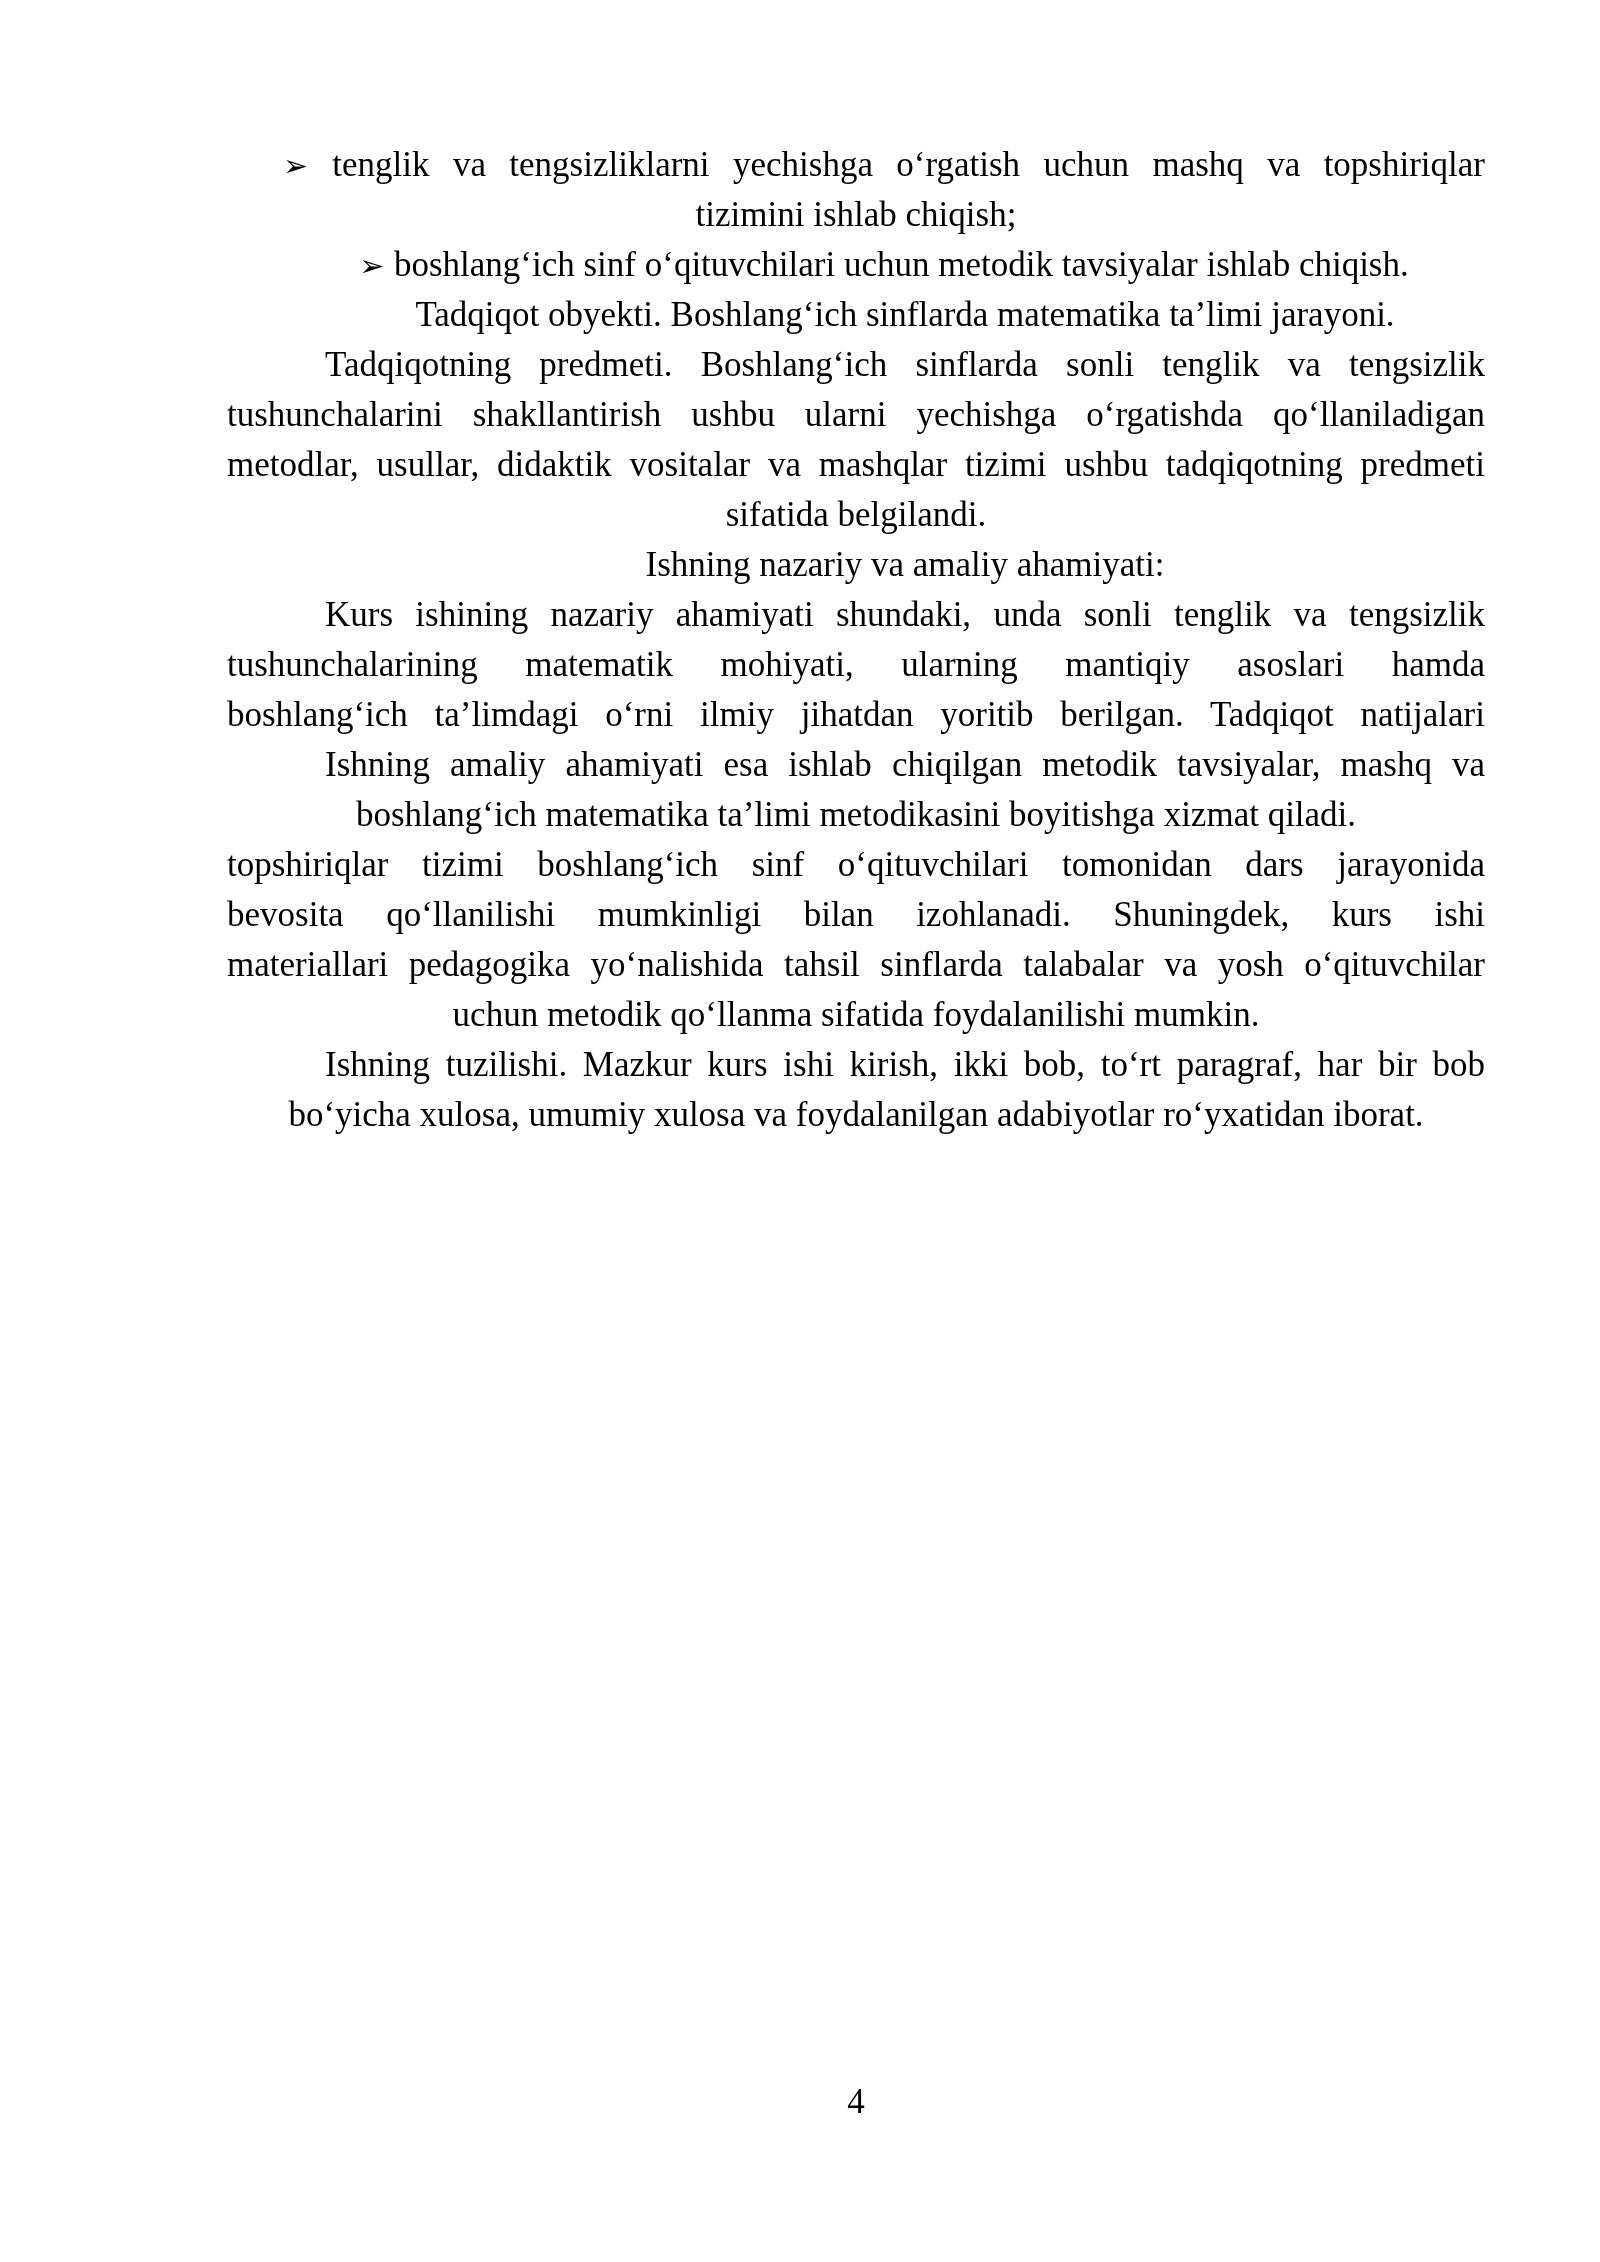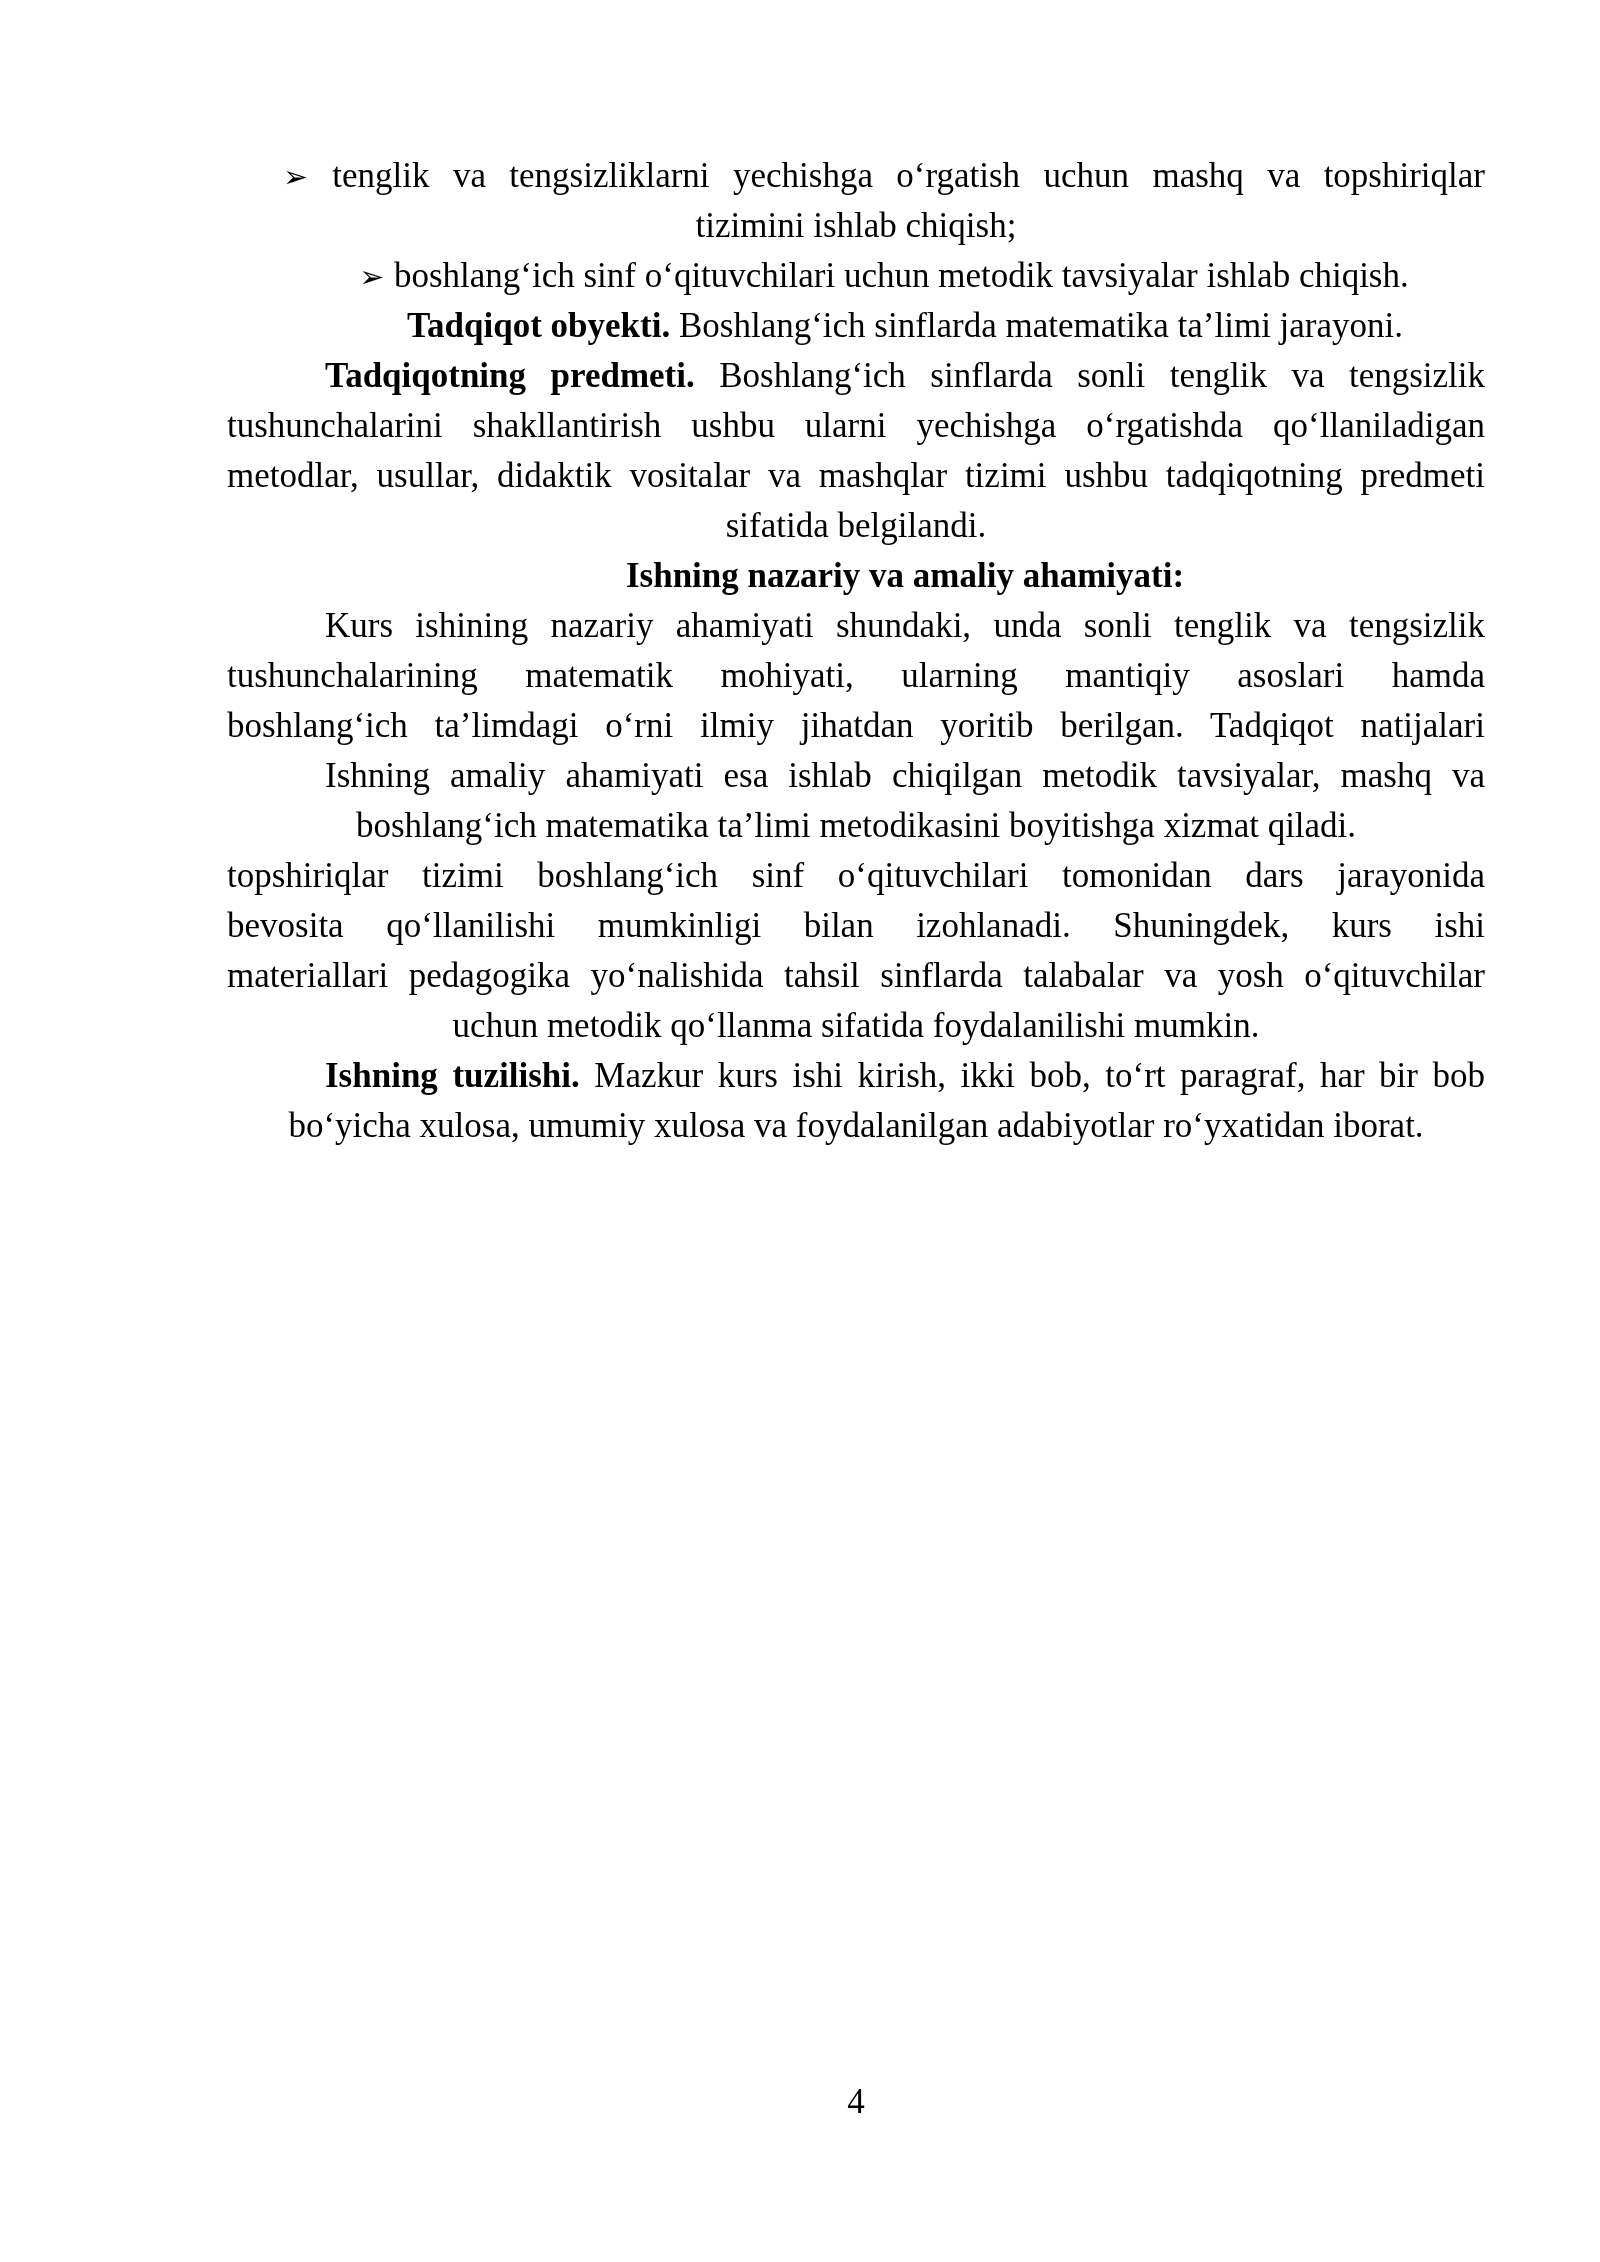--- a/index.html
+++ b/index.html
@@ -10,35 +10,35 @@
   .page {
     position: relative;
     width: 1600px; height: 2262px;
     background: #ffffff;
     overflow: hidden;
     font-family: "Liberation Serif", "DejaVu Serif", serif;
     color: #000000;
   }
   .text-block {
     position: absolute;
-    left: 227px; top: 151px;
+    left: 227px; top: 140px;
     width: 1258px;
     font-size: 35px;
     line-height: 50px;
   }
   .line {
     height: 50px;
     overflow: visible;
     text-align: center;
   }
   .line.fill {
     text-align: justify;
     text-align-last: justify;
   }
-  .b { font-weight: bold; }
+  .b { font-weight: normal; }
   .bullet-glyph {
     font-family: "DejaVu Sans", sans-serif;
     font-size: 30px;
   }
   .footer {
     position: absolute;
     left: 227px; top: 2077px;
     width: 1258px;
     text-align: center;
     font-size: 35px;

